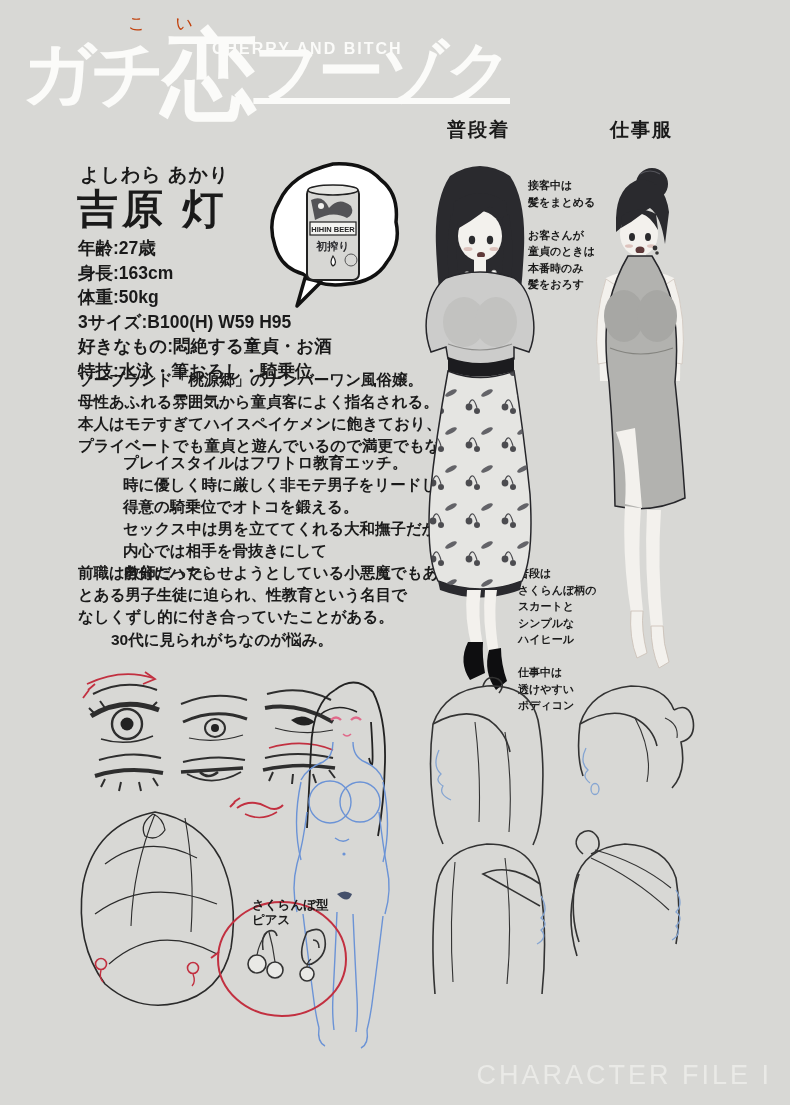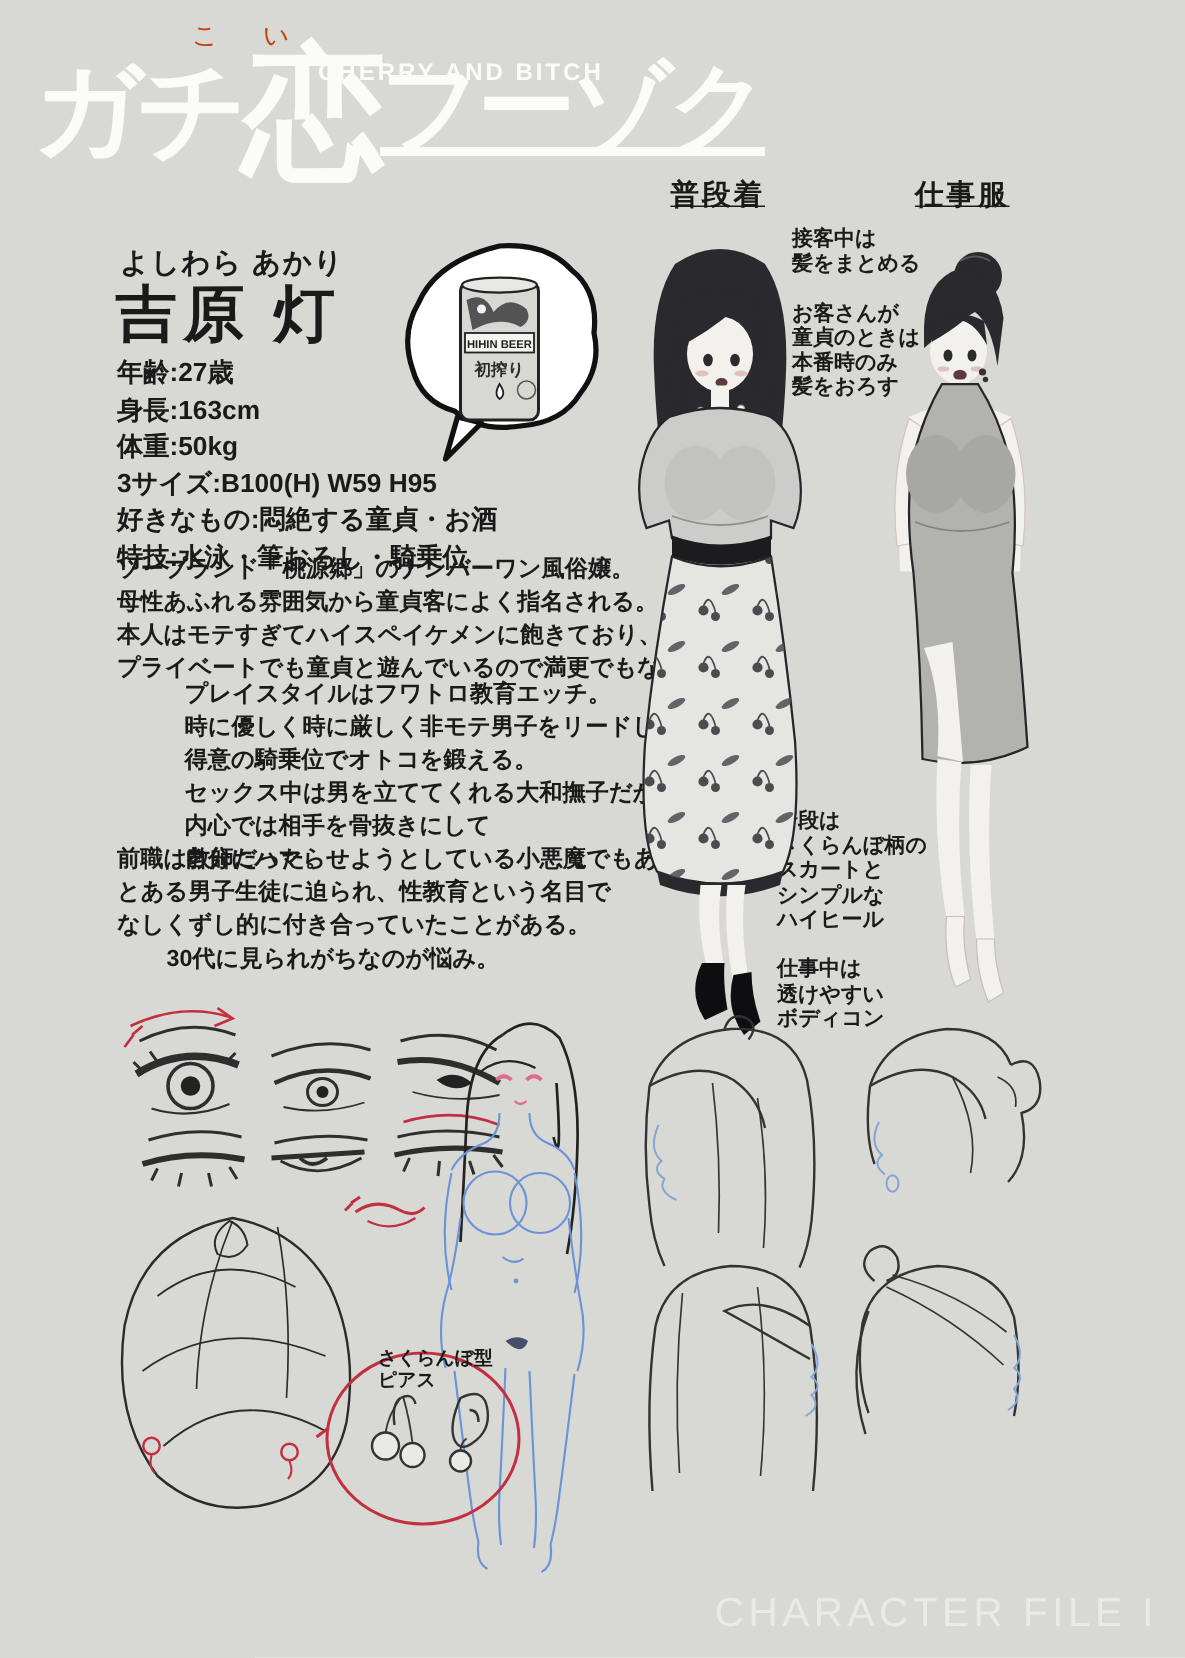--- a/index.html
+++ b/index.html
@@ -21,24 +21,24 @@
   
   .name-kana{left:80px;top:162px;font-size:19px;font-weight:700;letter-spacing:1px;}
   .name-main{left:77px;top:182px;font-size:41px;font-weight:700;letter-spacing:4px;}
   .stats{left:78px;top:236px;font-size:17.5px;font-weight:700;line-height:24.5px;white-space:pre-line;}
   .bio{font-size:15.5px;font-weight:700;line-height:22px;white-space:pre-line;}
   .bio1{left:78px;top:369px;}
   .bio2{left:78px;top:452px;margin-left:45px;}
   .bio3{left:78px;top:562px;}
   .bio4{left:78px;top:629px;margin-left:33px;}
   
-  .lbl{font-size:19px;font-weight:700;letter-spacing:2px;text-decoration:underline;}
+  .lbl{font-size:19px;font-weight:700;letter-spacing:2px;}
   .lbl-casual{left:447px;top:117px;}
   .lbl-work{left:610px;top:117px;}
-  .note{font-size:14px;font-weight:700;line-height:16.5px;white-space:pre-line;}
+  .note{font-size:11px;font-weight:700;line-height:16.5px;white-space:pre-line;margin-top:27px;}
   .hair-note{left:528px;top:150px;}
   .style-note{left:518px;top:538px;}
   .earring-note{left:252px;top:898px;font-size:12.5px;font-weight:700;line-height:15px;white-space:pre-line;}
   .footer{right:18px;top:1060px;color:#eaeae7;font-size:27px;letter-spacing:3px;font-weight:400;}
   svg{display:block;}
 </style>
 </head>
 <body>
 
 <div class="page">

